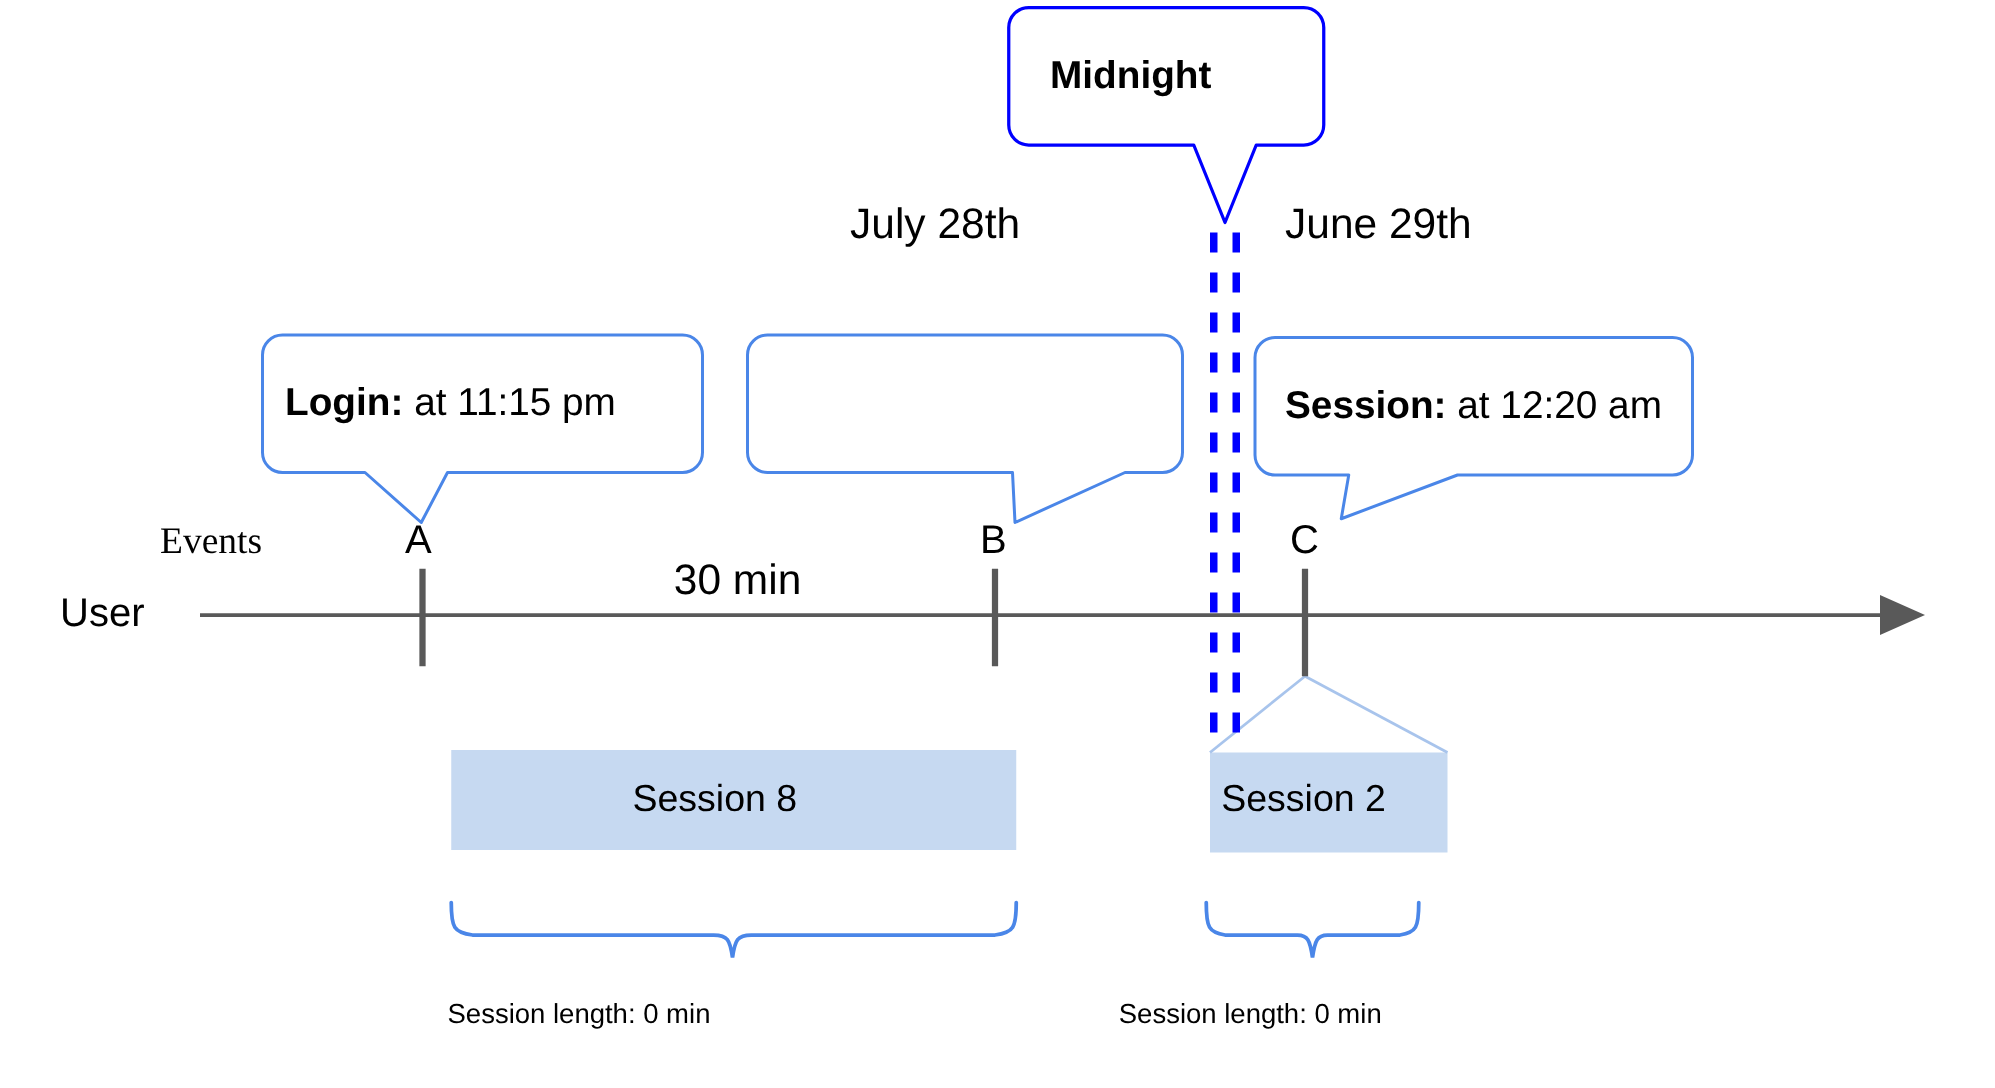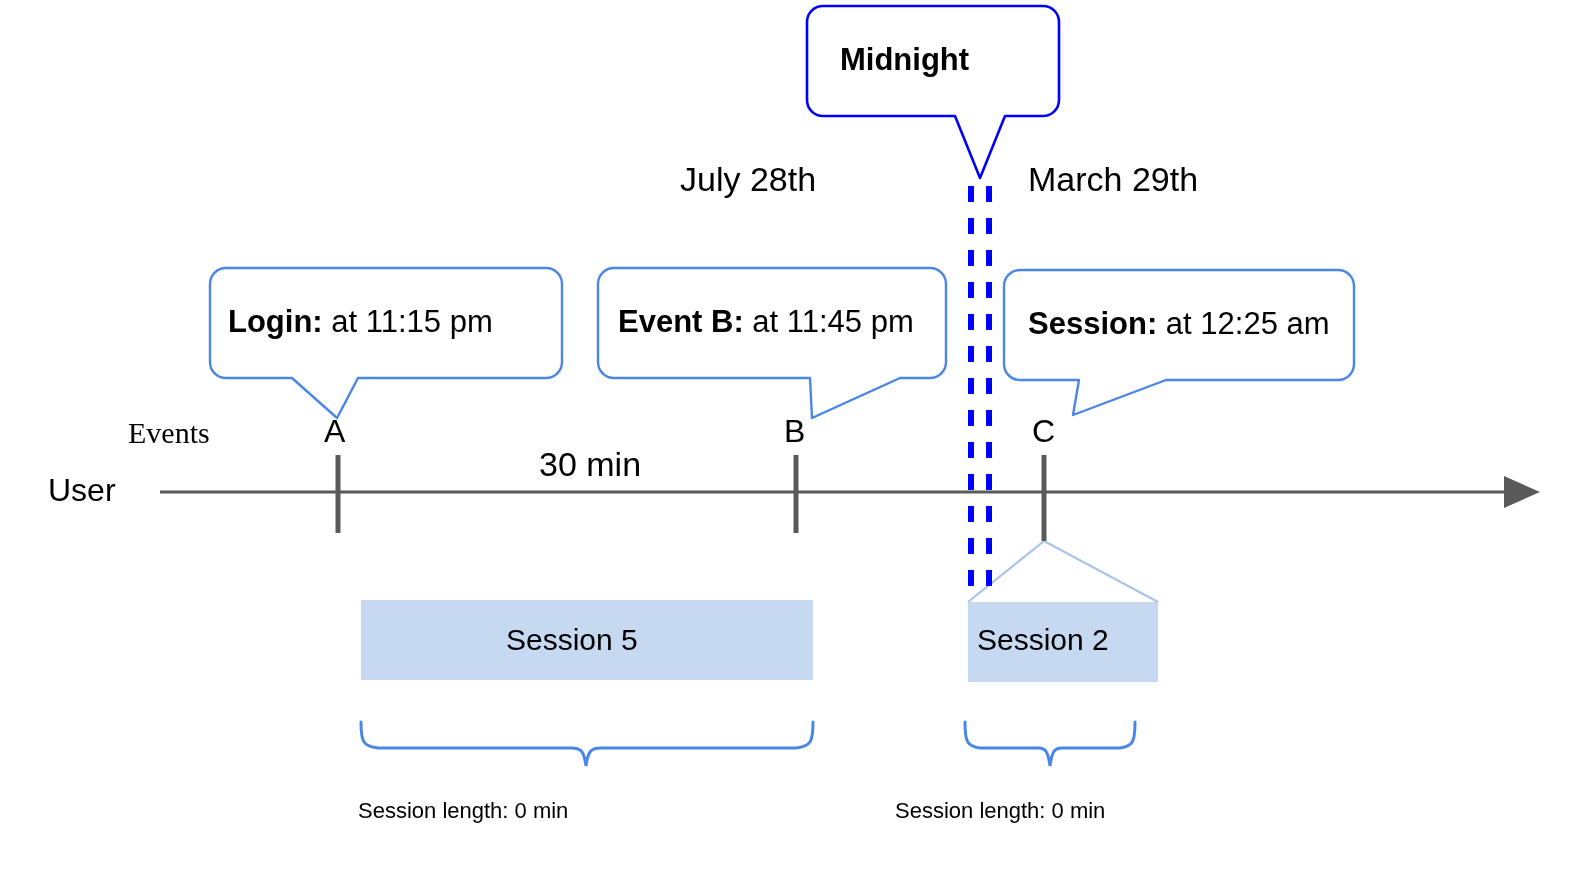--- a/index.html
+++ b/index.html
@@ -164,43 +164,40 @@
              C 1046 748, 1048 752, 1050 766
              C 1052 752, 1054 748, 1062 748
              L 1120 748
              C 1133 746, 1135 742, 1135 722" fill="none" stroke="#4a86e8" stroke-width="3" stroke-linecap="round"></path>
 
   </svg>
 
   <div class="midnight-text" style="left:840px; top:44px;">Midnight</div>
 
   <div class="lbl date-label" style="left:680px; top:162px;">July 28th</div>
-  <div class="lbl date-label" style="left:1028px; top:162px;">March 29th</div>
+  <div class="lbl date-label" style="left:1028px; top:162px;">June 29th</div>
 
   <div class="callout-text" style="left:228px; top:306px;">
     <b>Login:</b><span> at 11:15 pm</span>
   </div>
 
-  <div class="callout-text" style="left:618px; top:306px;">
-    <b>Event B:</b><span> at 11:45 pm</span>
-  </div>
 
   <div class="callout-text" style="left:1028px; top:308px;">
-    <b>Session:</b><span> at 12:25 am</span>
+    <b>Session:</b><span> at 12:20 am</span>
   </div>
 
   <div class="lbl axis-label-events" style="left:128px; top:418px;font-family:Liberation Serif, serif;">Events</div>
 
   <div class="lbl event-letter" style="left:324px; top:415px;">A</div>
   <div class="lbl event-letter" style="left:784px; top:415px;">B</div>
   <div class="lbl event-letter" style="left:1032px; top:415px;">C</div>
 
   <div class="lbl duration-label" style="left:539px; top:447px;">30 min</div>
 
   <div class="lbl axis-label-user" style="left:48px; top:474px;">User</div>
 
-  <div class="session-label" style="left:506px; top:625px;">Session 5</div>
+  <div class="session-label" style="left:506px; top:625px;">Session 8</div>
   <div class="session-label" style="left:977px; top:625px;">Session 2</div>
 
   <div class="lbl session-length-label" style="left:358px; top:800px;">Session length: 0 min</div>
   <div class="lbl session-length-label" style="left:895px; top:800px;">Session length: 0 min</div>
 
 </div>
 
 </body></html>

